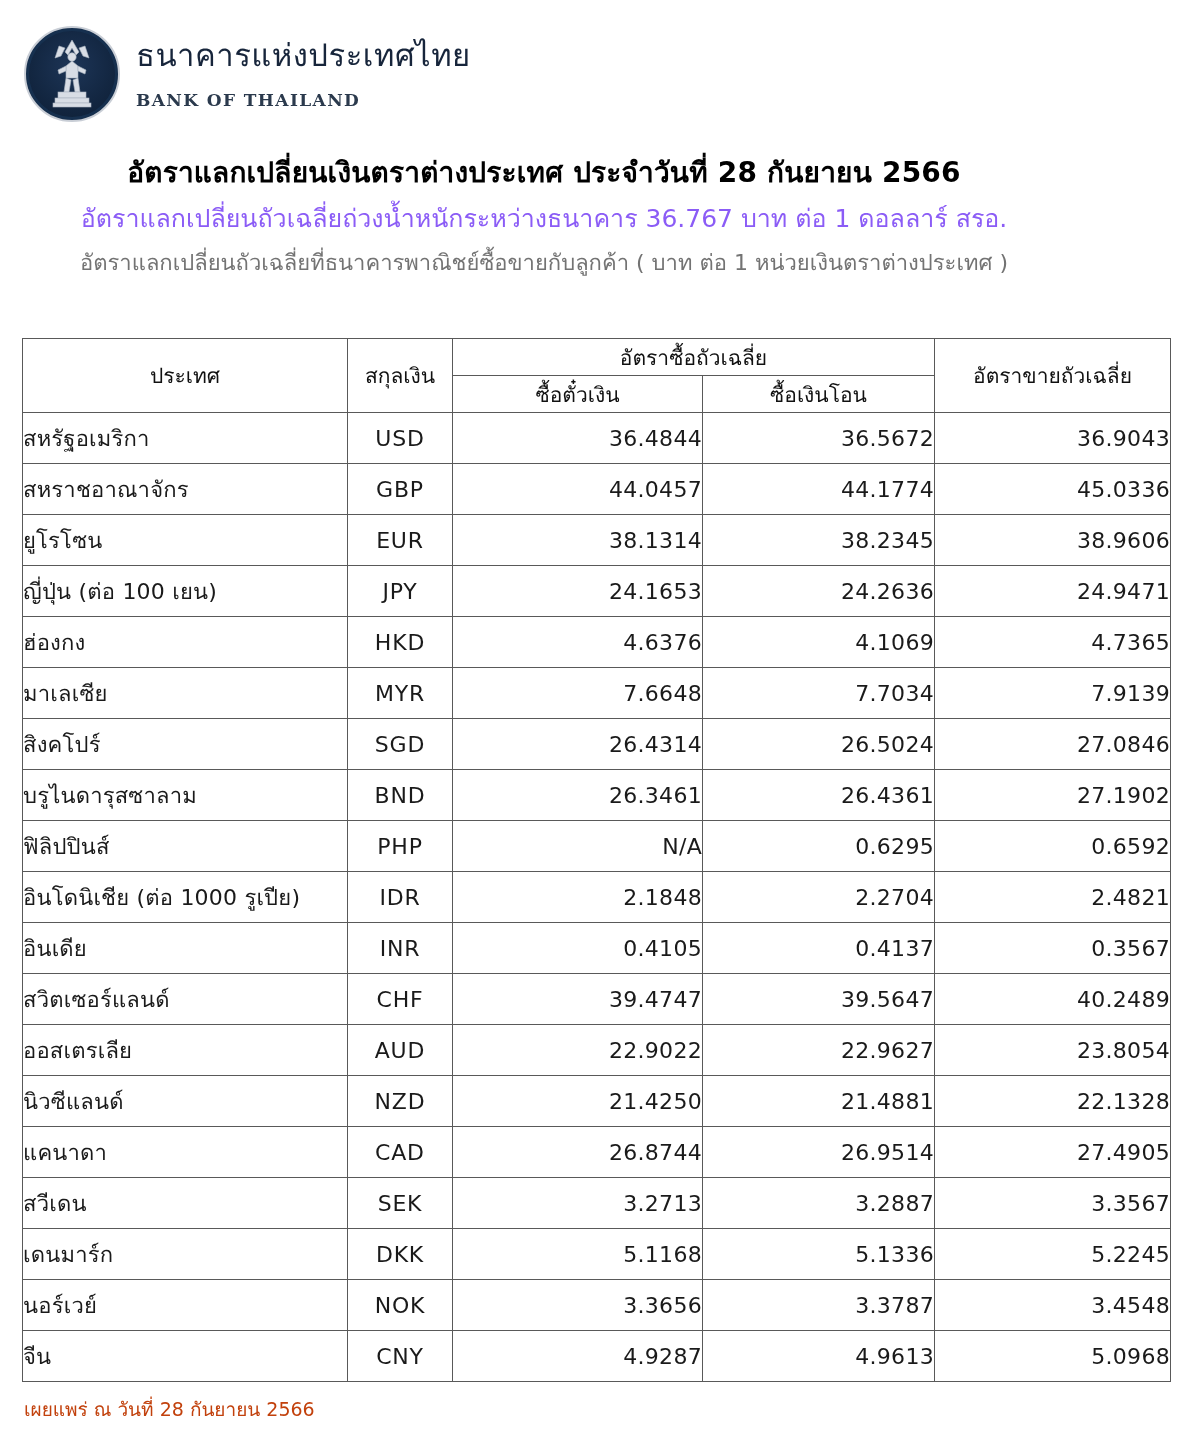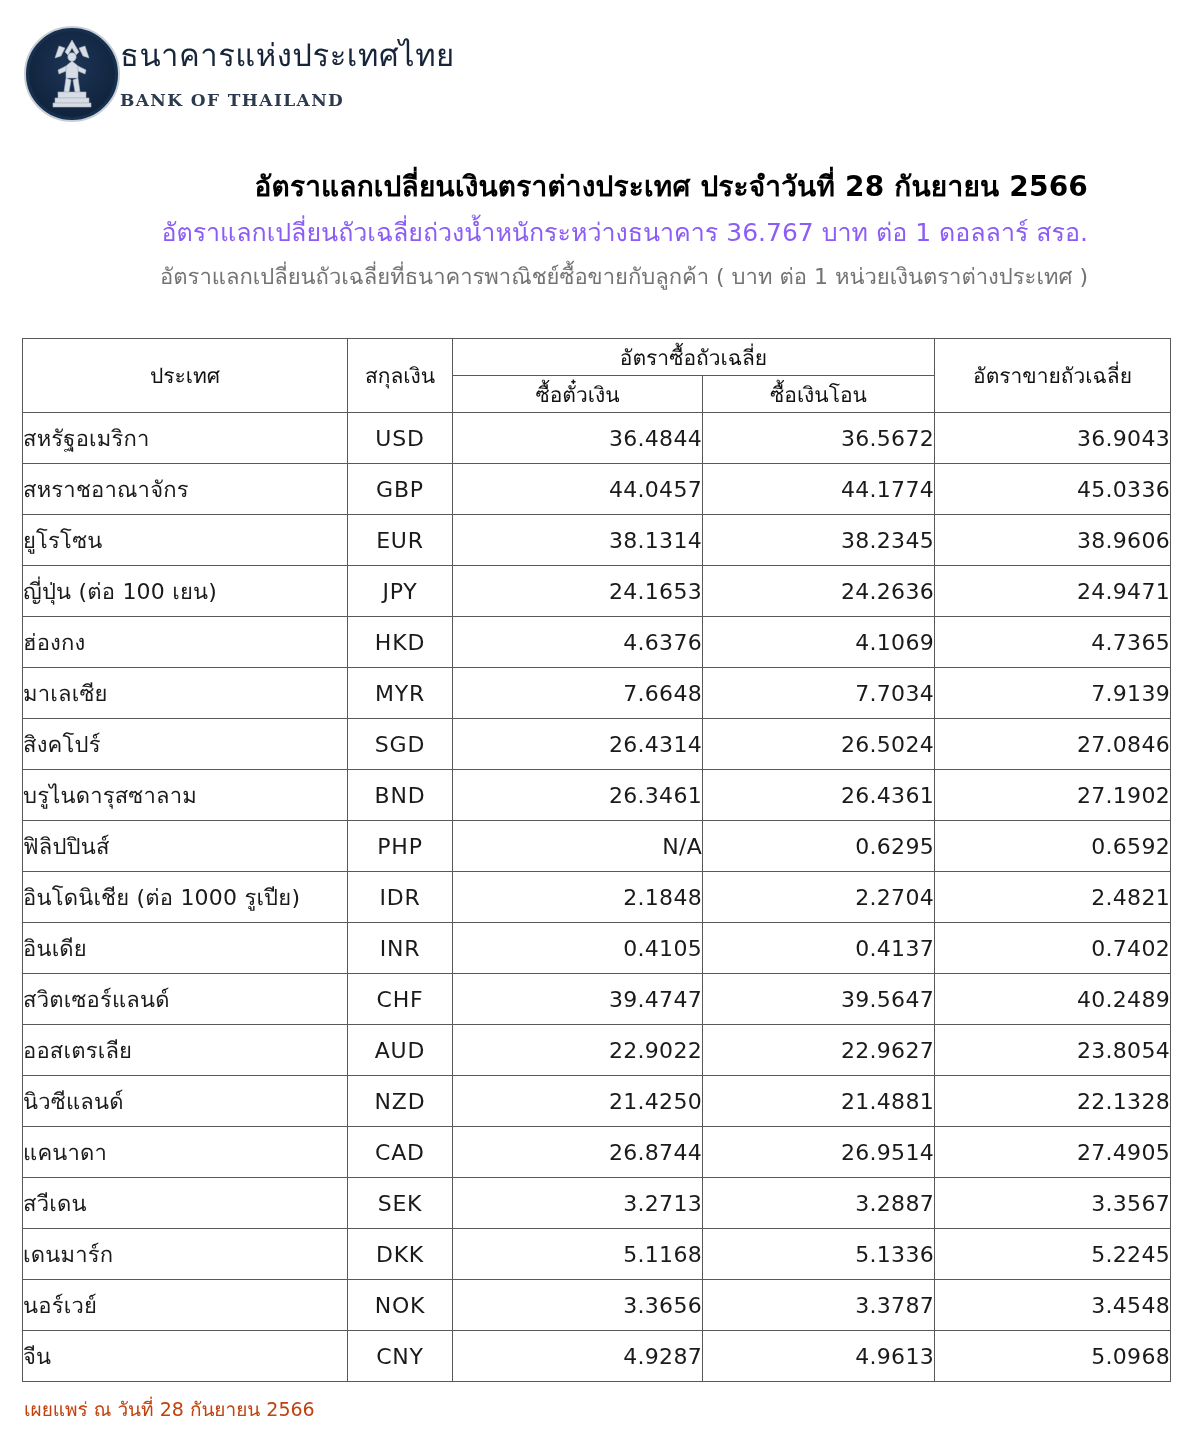--- a/index.html
+++ b/index.html
@@ -17,21 +17,21 @@
     position: relative;
   }
 
   
   .brand {
     position: absolute;
     left: 24px;
     top: 26px;
     display: flex;
     align-items: center;
-    gap: 0;
+    gap: 16px;
   }
   .seal {
     width: 92px;
     height: 92px;
     border-radius: 50%;
     background: radial-gradient(circle at 50% 42%, #1d3557 0%, #132742 55%, #0d1d33 100%);
     border: 2px solid #c9ced6;
     box-shadow: inset 0 0 0 3px #16304f;
     position: relative;
     flex: none;
@@ -57,23 +57,23 @@
     font-size: 17px;
     letter-spacing: 1.4px;
     color: #2b3a4d;
     margin-top: 16px;
   }
 
   
   .titles {
     position: absolute;
     left: 0;
-    top: 169px;
+    top: 155px;
     width: 1088px;
-    text-align: right;
+    text-align: center;
   }
   .title-1 {
     font-size: 28px;
     font-weight: bold;
     color: #000;
     line-height: 1.3;
     letter-spacing: 0.2px;
   }
   .title-2 {
     font-size: 25px;
@@ -278,21 +278,21 @@
           <td class="currency">IDR</td>
           <td class="num">2.1848</td>
           <td class="num">2.2704</td>
           <td class="num">2.4821</td>
         </tr>
         <tr>
           <td class="country">อินเดีย</td>
           <td class="currency">INR</td>
           <td class="num">0.4105</td>
           <td class="num">0.4137</td>
-          <td class="num">0.7402</td>
+          <td class="num">0.3567</td>
         </tr>
         <tr>
           <td class="country">สวิตเซอร์แลนด์</td>
           <td class="currency">CHF</td>
           <td class="num">39.4747</td>
           <td class="num">39.5647</td>
           <td class="num">40.2489</td>
         </tr>
         <tr>
           <td class="country">ออสเตรเลีย</td>

